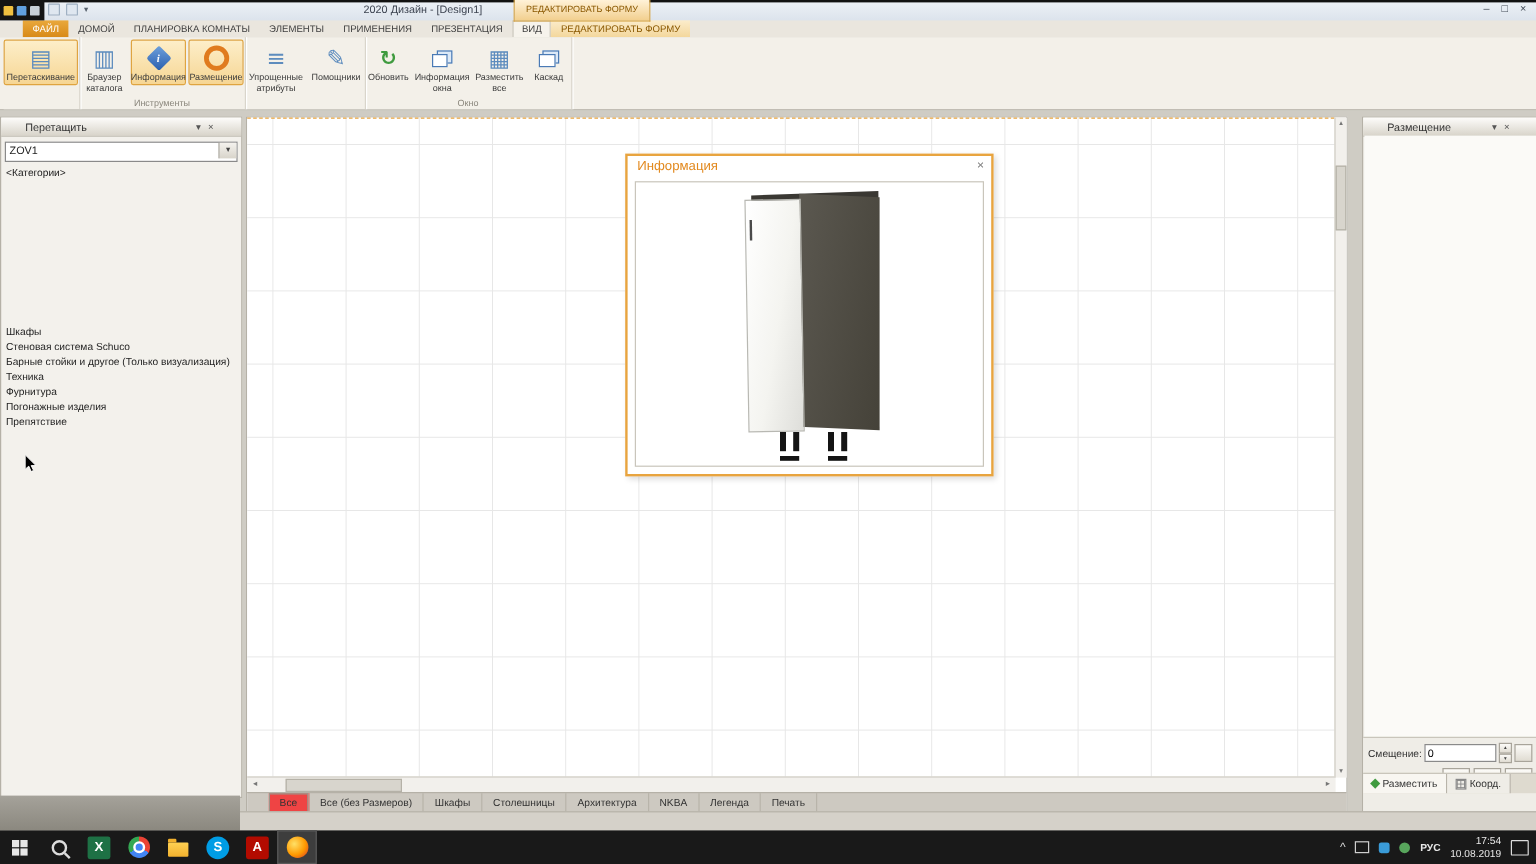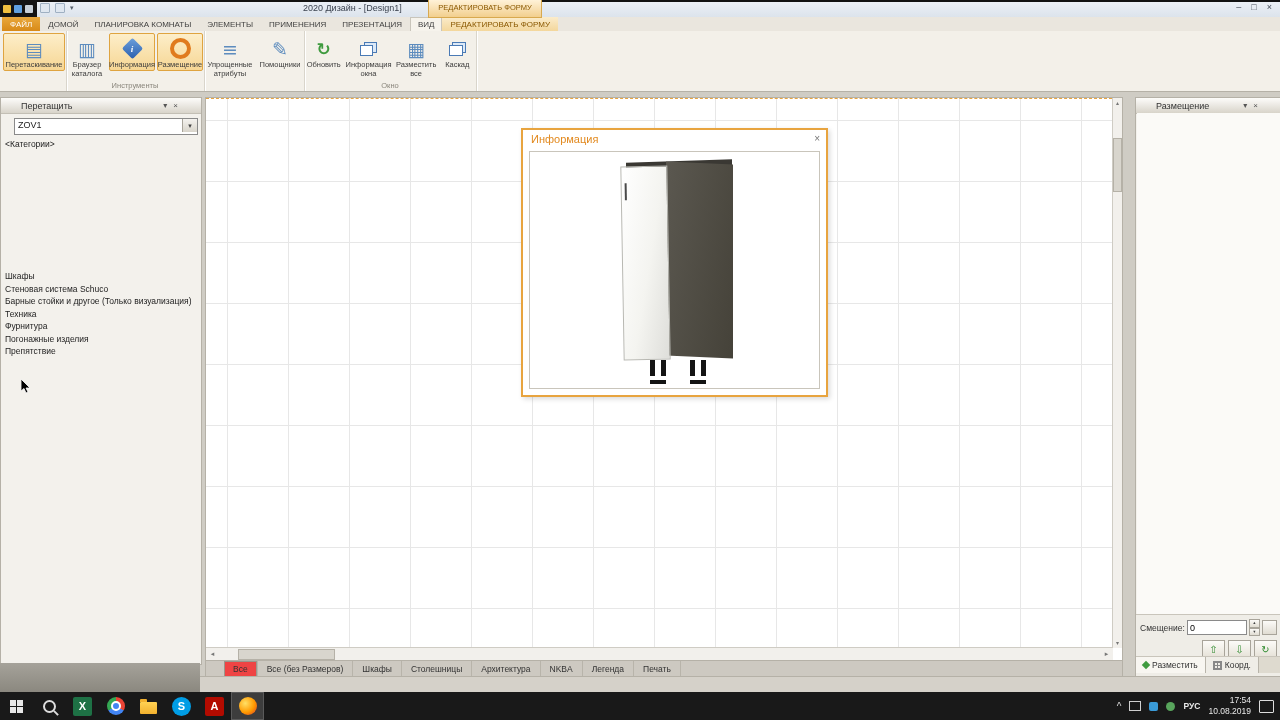--- a/index.html
+++ b/index.html
@@ -12,21 +12,21 @@
   .qat-black{position:absolute;left:0;top:0;width:34px;height:17px;background:#141414;display:flex;align-items:center;gap:3px;padding-left:3px;z-index:2;}
   .mini-ic{width:8px;height:8px;border-radius:1px;}
   .qat-light{position:absolute;left:40px;top:3px;display:flex;align-items:center;gap:5px;z-index:2;}
   .qat-light .mini-ic{border:1px solid #9fb0c2;}
   .qat-drop{font-size:7px;color:#56606c;}
   .tb-title{position:absolute;left:303px;top:0;height:17px;line-height:17px;font-size:9px;color:#3c4350;z-index:2;}
   .tb-context{position:absolute;left:428px;top:0;width:112px;height:17px;background:linear-gradient(#fff2d8,#f2cf8e);border:1px solid #d8a94f;border-top:none;color:#8a5800;font-size:7.5px;text-align:center;line-height:16px;z-index:3;white-space:nowrap;overflow:hidden;}
   .tb-controls{position:absolute;right:8px;top:2px;display:flex;gap:10px;font-size:9px;color:#444c58;z-index:2;}
 
   
-  .tabrow{position:absolute;top:17px;left:0;right:0;height:14px;background:#eae6de;display:flex;align-items:stretch;font-size:8px;color:#3f3f3f;border-bottom:1px solid #d8d4ca;padding-left:2px;}
+  .tabrow{position:absolute;top:17px;left:0;right:0;height:14px;background:#eae6de;display:flex;align-items:stretch;font-size:8px;color:#3f3f3f;border-bottom:1px solid #d8d4ca;padding-left:19px;}
   .rtab{padding:0 8px;display:flex;align-items:center;white-space:nowrap;}
   .rtab.file{background:linear-gradient(#e9a83c,#d88a18);color:#fff;}
   .rtab.active{background:#f6f3ec;box-shadow:inset 1px 0 #c9c5bb,inset -1px 0 #c9c5bb,inset 0 1px #c9c5bb;}
   .rtab.context{background:linear-gradient(#fbeccb,#f3d79c);color:#8a5800;}
 
   
   .ribbon{position:absolute;top:31px;left:0;right:0;height:60px;background:#f3f0e9;border-bottom:1px solid #b5b1a7;}
   .rgroup{position:absolute;top:0;bottom:0;border-right:1px solid #d9d5cb;box-shadow:1px 0 0 #fff;display:flex;align-items:flex-start;padding-top:2px;}
   .glabel{position:absolute;bottom:1px;left:0;right:0;text-align:center;font-size:7.5px;color:#8a867c;}
   .rbtn{display:flex;flex-direction:column;align-items:center;padding:2px 0 0;margin:0 1px;border:1px solid transparent;border-radius:2px;}
@@ -46,21 +46,21 @@
   .icon-cascade::after{content:"";position:absolute;left:0;bottom:0;width:12px;height:9px;border:1px solid #4a7ab5;background:#fff;}
 
   
   .panel{position:absolute;background:#f3f1ec;border:1px solid #b5b1a7;}
   .panel-header{height:15px;background:linear-gradient(#fdfcfa,#d8d4ca);border-bottom:1px solid #c3bfb5;display:flex;align-items:center;font-size:9px;color:#333;padding:0 20px;}
   .panel-header .ph-title{flex:1;}
   .ph-ic{font-size:8px;color:#555;padding:0 3px;}
 
   
   .left-panel{left:0;top:97px;width:200px;height:566px;}
-  .combo{position:absolute;top:20px;left:13px;right:3px;height:15px;background:#fff;border:1px solid #8a8a8a;font-size:9px;line-height:13px;padding-left:3px;color:#222;}
+  .combo{position:absolute;top:20px;left:3px;right:3px;height:15px;background:#fff;border:1px solid #8a8a8a;font-size:9px;line-height:13px;padding-left:3px;color:#222;}
   .combo-arrow{position:absolute;right:0;top:0;width:14px;height:13px;background:linear-gradient(#f4f2ee,#d8d4ca);border-left:1px solid #a8a49a;text-align:center;font-size:7px;color:#444;line-height:13px;}
   .lp-category{position:absolute;top:41px;left:4px;font-size:8.5px;color:#222;}
   .lp-items{position:absolute;top:172px;left:1px;right:1px;}
   .lp-item{height:12.5px;line-height:12.5px;font-size:8.5px;color:#1d1d1d;padding-left:3px;white-space:nowrap;overflow:hidden;}
   .mouse-cursor{position:absolute;left:20px;top:281px;z-index:5;}
 
   
   .canvas{position:absolute;left:205px;top:97px;width:916px;height:579px;background:#fff;border:1px solid #b5b1a7;}
   .draw-area{position:absolute;left:0;right:0;top:0;bottom:29px;background-color:#fff;
     background-image:linear-gradient(to right,#e7e7e7 1px,transparent 1px),linear-gradient(to bottom,#e7e7e7 1px,transparent 1px);
@@ -98,21 +98,21 @@
   .right-panel{left:1135px;top:97px;width:145px;height:579px;}
   .rp-body{position:absolute;top:15px;left:1px;right:1px;bottom:62px;background:#fbfaf7;}
   .rp-bottom{position:absolute;left:0;right:0;bottom:0;height:62px;background:#efede7;border-top:1px solid #c9c5bb;}
   .offset-row{position:absolute;top:5px;left:4px;right:3px;height:15px;display:flex;align-items:center;gap:2px;font-size:8.5px;color:#333;}
   .offset-input{width:54px;height:13px;border:1px solid #8a8a8a;font-size:9px;padding:0 2px;font-family:"Liberation Sans",sans-serif;}
   .spinner{display:flex;flex-direction:column;width:11px;}
   .spin-btn{height:6.5px;border:1px solid #a8a49a;background:linear-gradient(#fcfbf8,#e0dcd2);font-size:4.5px;line-height:5px;text-align:center;color:#444;}
   .mini-btn{width:13px;height:13px;border:1px solid #a8a49a;background:linear-gradient(#fcfbf8,#e0dcd2);}
   .rp-btns{position:absolute;top:25px;right:4px;display:flex;gap:3px;}
   .sq-btn{width:21px;height:16px;border:1px solid #a8a49a;background:linear-gradient(#fcfbf8,#e6e2d8);display:flex;align-items:center;justify-content:center;font-size:10px;color:#2e8b2e;font-family:"DejaVu Sans",sans-serif;}
-  .rp-tabs{position:absolute;bottom:4px;left:0;right:0;height:16px;display:flex;background:#dedacf;border-top:1px solid #c9c5bb;font-size:8.5px;color:#333;}
+  .rp-tabs{position:absolute;bottom:16px;left:0;right:0;height:16px;display:flex;background:#dedacf;border-top:1px solid #c9c5bb;font-size:8.5px;color:#333;}
   .rp-tab{display:flex;align-items:center;gap:3px;padding:0 7px;border-right:1px solid #b8b4aa;background:#efede7;}
   .rp-tab.active{background:#f8f6f1;}
   .dot-green{width:6px;height:6px;background:#3f9b3f;transform:rotate(45deg);}
   .dot-grid{width:7px;height:7px;background:linear-gradient(to right,#888 1px,transparent 1px),linear-gradient(to bottom,#888 1px,transparent 1px);background-size:3px 3px;border:1px solid #888;}
 
   
   .dock-strip{position:absolute;left:0;top:663px;width:200px;height:29px;background:linear-gradient(#a5a29a,#8b887f);}
   .statusbar{position:absolute;left:200px;right:0;top:676px;height:16px;background:#d5d1c9;border-top:1px solid #b5b1a7;}
 
   

